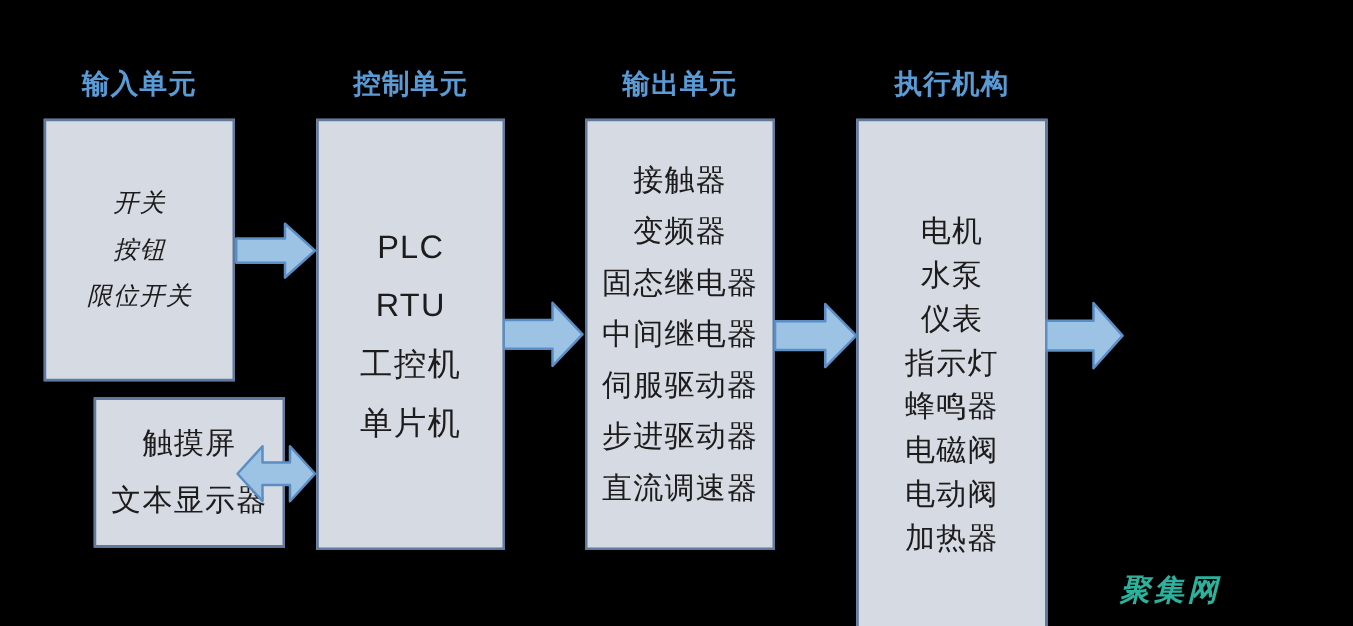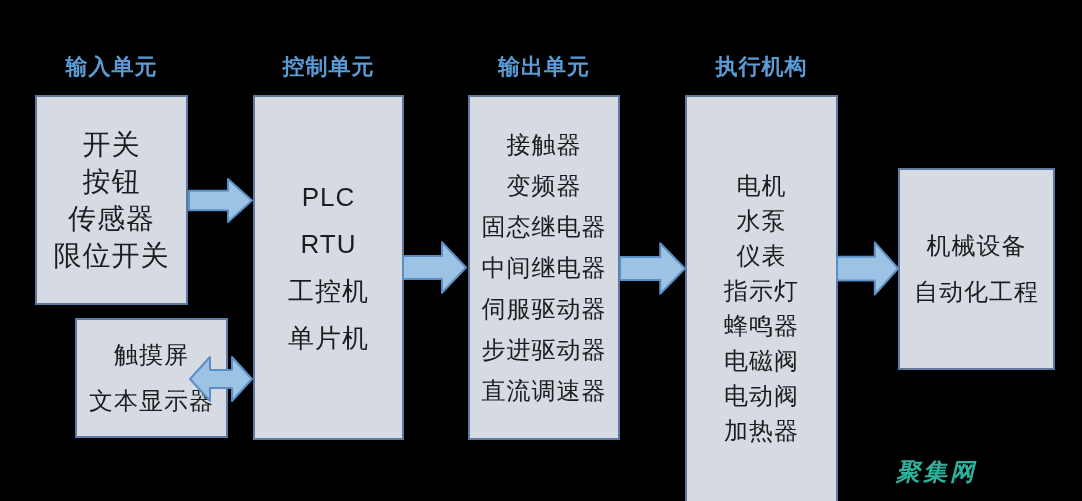--- a/index.html
+++ b/index.html
@@ -19,21 +19,21 @@
   }
   .box{
     position:absolute;box-sizing:border-box;
     background:var(--box-fill);
     border:2px solid var(--box-border);
     display:flex;flex-direction:column;
     align-items:center;justify-content:center;
     color:#1c1c1c;text-align:center;
   }
   .box .line{white-space:nowrap;letter-spacing:1px;}
-  .box-input{left:35px;top:95px;width:153px;height:210px;font-size:28px;}
+  .box-input{left:35px;top:95px;width:153px;height:210px;font-size:20px;font-style:italic;}
   .box-input .line{line-height:37px;}
   .box-hmi{left:35px;top:318px;width:153px;height:120px;font-size:24px;margin-left:40px;}
   .box-hmi .line{line-height:46px;}
   .box-control{left:253px;top:95px;width:151px;height:345px;font-size:26px;}
   .box-control .line{line-height:47px;}
   .box-output{left:468px;top:95px;width:152px;height:345px;font-size:24px;}
   .box-output .line{line-height:41px;}
   .box-actuator{left:685px;top:95px;width:153px;height:426px;font-size:24px;}
   .box-actuator .line{line-height:35px;}
   .box-target{left:898px;top:168px;width:157px;height:202px;font-size:24px;}
@@ -64,21 +64,20 @@
 <div class="stage">
 
   <div class="hdr" style="left:35px;width:153px;">输入单元</div>
   <div class="hdr" style="left:253px;width:151px;">控制单元</div>
   <div class="hdr" style="left:468px;width:152px;">输出单元</div>
   <div class="hdr" style="left:685px;width:153px;">执行机构</div>
 
   <div class="box box-input">
       <div class="line">开关</div>
       <div class="line">按钮</div>
-      <div class="line">传感器</div>
       <div class="line">限位开关</div>
     </div>
 
   <div class="box box-hmi">
       <div class="line">触摸屏</div>
       <div class="line">文本显示器</div>
     </div>
 
   <div class="box box-control">
       <div class="line">PLC</div>
@@ -101,24 +100,20 @@
       <div class="line">电机</div>
       <div class="line">水泵</div>
       <div class="line">仪表</div>
       <div class="line">指示灯</div>
       <div class="line">蜂鸣器</div>
       <div class="line">电磁阀</div>
       <div class="line">电动阀</div>
       <div class="line">加热器</div>
     </div>
 
-  <div class="box box-target">
-      <div class="line">机械设备</div>
-      <div class="line">自动化工程</div>
-    </div>
 
   <div class="arrow arrow-1">
     <svg viewBox="0 0 66 48" preserveAspectRatio="none" aria-hidden="true">
       <polygon points="1,14 40,14 40,2 64,24 40,46 40,34 1,34"></polygon>
     </svg>
   </div>
 
   <div class="arrow arrow-lr">
     <svg viewBox="0 0 66 57" preserveAspectRatio="none" aria-hidden="true">
       <polygon points="2,28 22,6 22,19 44,19 44,6 64,28 44,50 44,37 22,37 22,50"></polygon>

